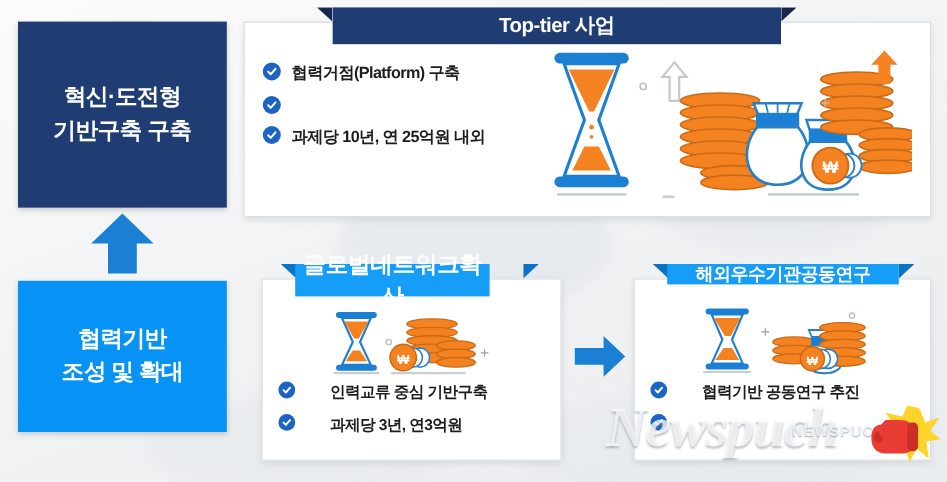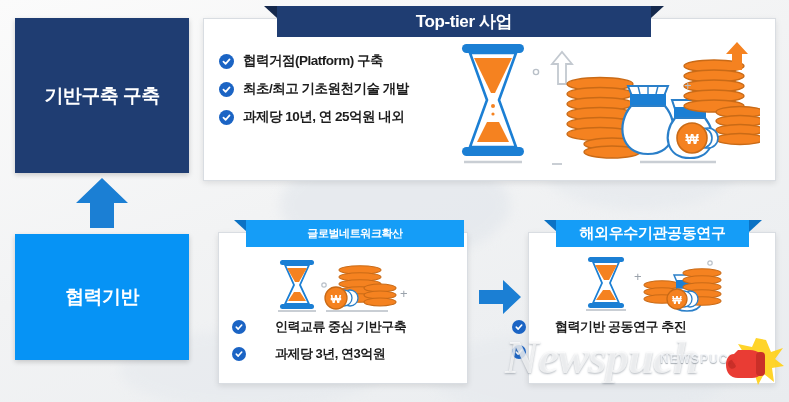--- a/index.html
+++ b/index.html
@@ -58,25 +58,25 @@
     position: absolute; color: #fff; font-weight: bold;
     display: flex; align-items: center; justify-content: center;
     letter-spacing: -0.4px; text-align: center;
   }
   .ribbon-navy {
     left: 277px; top: 6px; width: 374px; height: 31px;
     background: #1f3d72; font-size: 17px;
     clip-path: polygon(0 0, 100% 0, 100% 100%, 0 100%);
   }
   .ribbon-blue-mid {
-    left: 246px; top: 220px; width: 218px; height: 27px;
-    background: #159df7; font-size: 11px;
+    left: 246px; top: 220px; width: 162px; height: 27px;
+    background: #159df7; font-size: 19px;
   }
   .ribbon-blue-right {
-    left: 556px; top: 220px; width: 193px; height: 27px;
+    left: 556px; top: 220px; width: 193px; height: 17px;
     background: #159df7; font-size: 15px;
   }
   
   .tail {
     position: absolute; width: 13px; height: 12px;
   }
   .tail-l-navy { left: 264px; top: 6px;  background: #15294d;
                  clip-path: polygon(0 0, 100% 0, 100% 100%); }
   .tail-r-navy { left: 651px; top: 6px;  background: #15294d;
                  clip-path: polygon(0 0, 100% 0, 0 100%); }
@@ -86,24 +86,24 @@
                  clip-path: polygon(0 0, 100% 0, 0 100%); }
   .tail-l-rgt  { left: 544px; top: 220px; background: #0b72c4;
                  clip-path: polygon(0 0, 100% 0, 100% 100%); }
   .tail-r-rgt  { left: 749px; top: 220px; background: #0b72c4;
                  clip-path: polygon(0 0, 100% 0, 0 100%); }
 
   
   .bullets { position: absolute; }
   .bullets-top  { left: 219px; top: 52px; }
   .bullets-mid  { left: 232px; top: 318px; }
-  .bullets-rgt  { left: 512px; top: 318px; }
+  .bullets-rgt  { left: 542px; top: 318px; }
 
   .bullet {
-    display: flex; align-items: center;
+    display: flex; align-items: flex-start;
     margin-bottom: 10px;
   }
   .bullets-mid .bullet, .bullets-rgt .bullet { margin-bottom: 9px; }
   .chk {
     flex: 0 0 auto; width: 15px; height: 15px; border-radius: 50%;
     background: #1b64c4; margin-right: 9px;
     display: flex; align-items: center; justify-content: center;
   }
   .bullets-mid .chk, .bullets-rgt .chk { width: 14px; height: 14px; }
   .blabel {
@@ -139,31 +139,33 @@
 </head>
 <body>
 
 <div class="bg-blob b1"></div>
 <div class="bg-blob b2"></div>
 <div class="bg-blob b3"></div>
 <div class="bg-blob b4"></div>
 
 <div class="side-box side-navy">
   <div>
+    <div>혁신·도전형</div>
     <div>기반구축 구축</div>
   </div>
 </div>
 
 <svg class="up-arrow" viewBox="0 0 56 54">
   <polygon points="28,2 54,27 40,27 40,52 16,52 16,27 2,27" fill="#1b7fd4"></polygon>
 </svg>
 
 <div class="side-box side-blue">
   <div>
     <div>협력기반</div>
+    <div>조성 및 확대</div>
   </div>
 </div>
 
 <div class="card card-top"></div>
 <div class="tail tail-l-navy"></div>
 <div class="tail tail-r-navy"></div>
 <div class="ribbon ribbon-navy">Top-tier 사업</div>
 
 <div class="bullets bullets-top">
   <div class="bullet">
@@ -173,21 +175,20 @@
         </svg>
     </span>
     <span class="blabel">협력거점(Platform) 구축</span>
   </div>
   <div class="bullet">
     <span class="chk">
       <svg width="9" height="9" viewBox="0 0 10 10">
           <polyline points="1.6,5.2 4,7.6 8.4,2.6" fill="none" stroke="#fff" stroke-width="1.9" stroke-linecap="round" stroke-linejoin="round"></polyline>
         </svg>
     </span>
-    <span class="blabel">최초/최고 기초원천기술 개발</span>
   </div>
   <div class="bullet">
     <span class="chk">
       <svg width="9" height="9" viewBox="0 0 10 10">
           <polyline points="1.6,5.2 4,7.6 8.4,2.6" fill="none" stroke="#fff" stroke-width="1.9" stroke-linecap="round" stroke-linejoin="round"></polyline>
         </svg>
     </span>
     <span class="blabel">과제당 10년, 연 25억원 내외</span>
   </div>
 </div>

